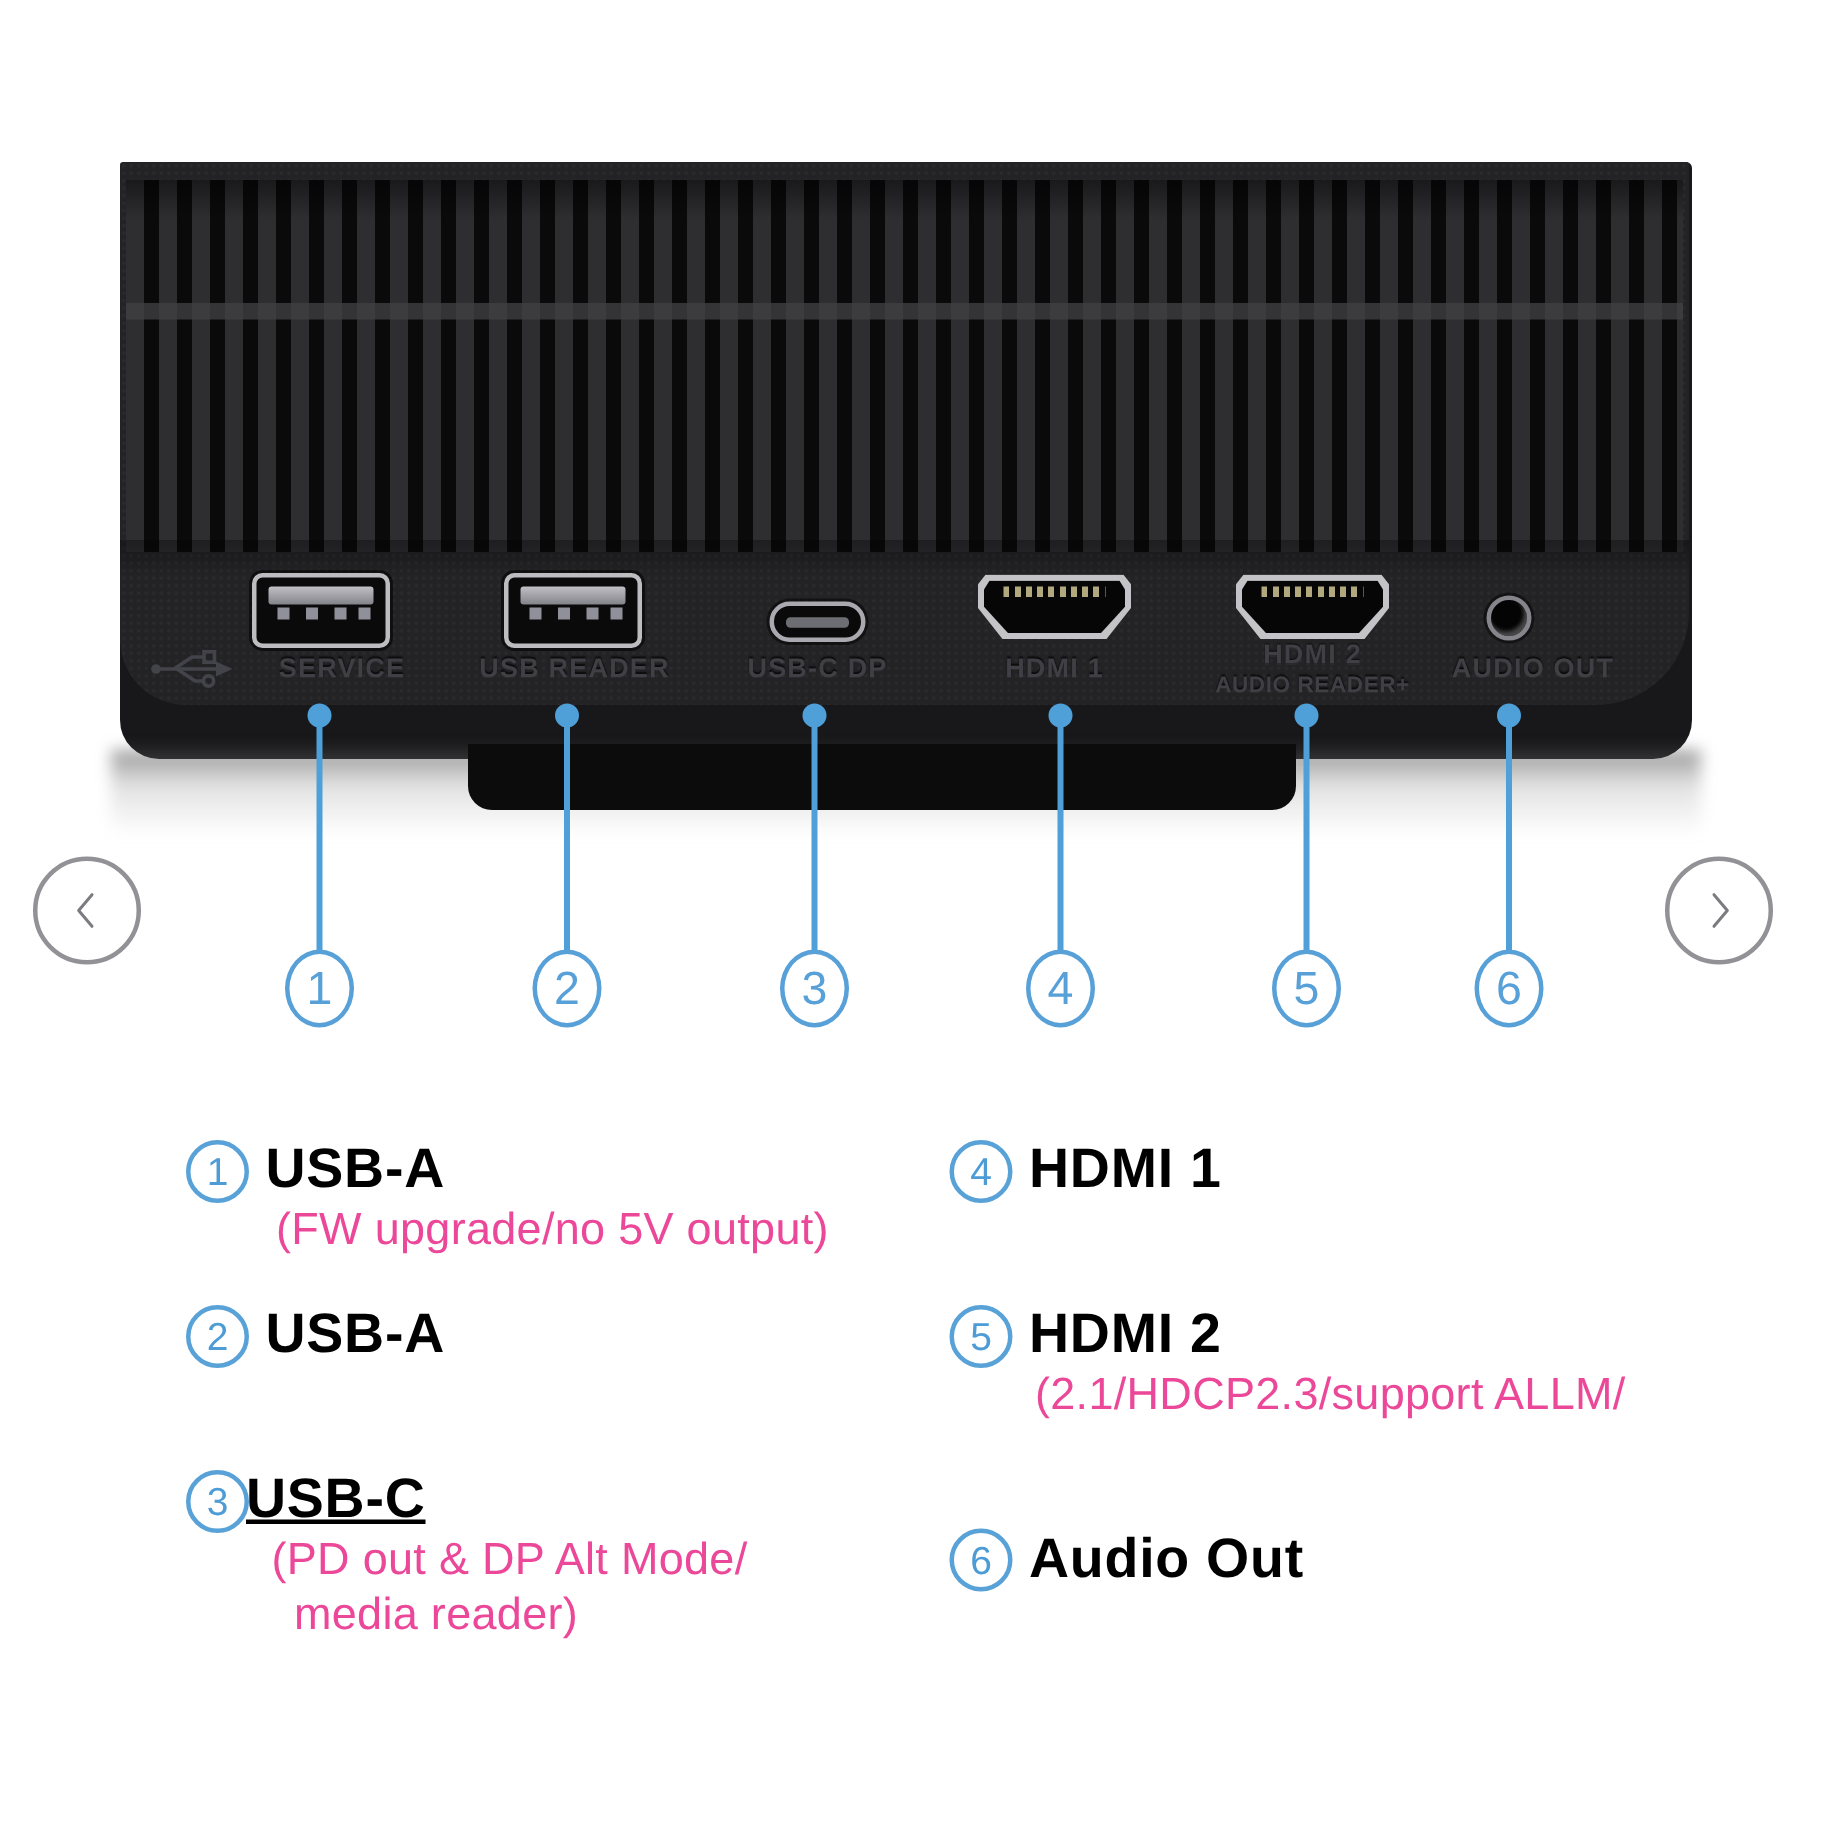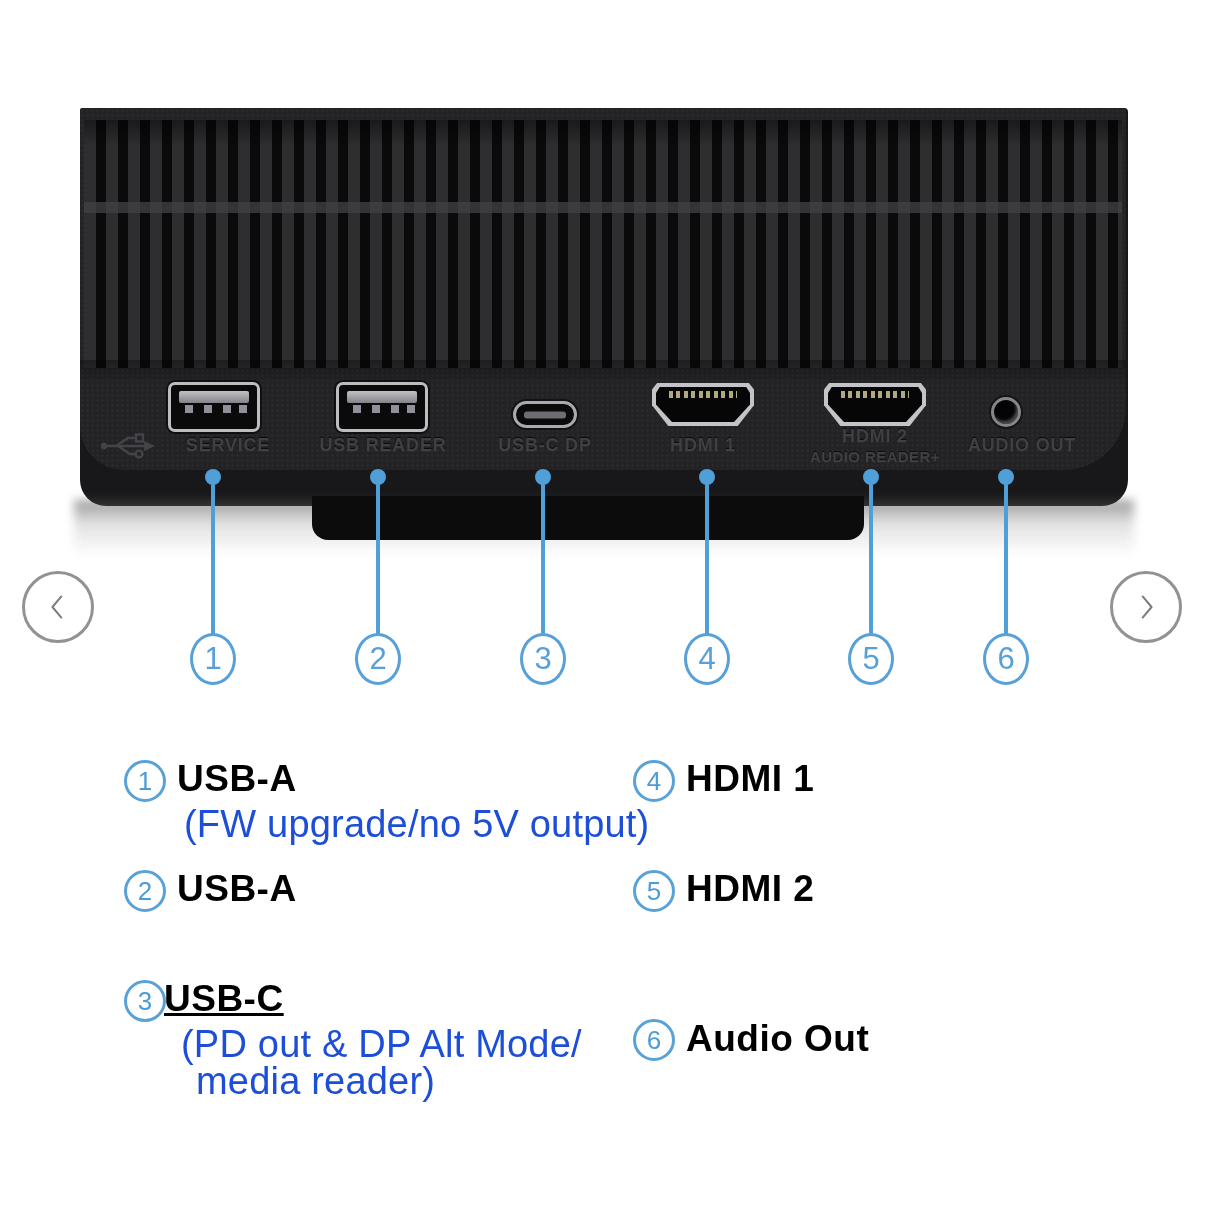--- a/index.html
+++ b/index.html
@@ -112,21 +112,21 @@
   .legend-num{
     position:absolute; width:42px; height:42px; border-radius:50%;
     border:3.5px solid #59a2d8; color:#4d9cd6; background:#ffffff;
     font-size:26px; display:flex; align-items:center; justify-content:center;
   }
   .legend-title{
     position:absolute; font-size:37px; font-weight:bold; color:#000000;
     letter-spacing:0.5px; white-space:nowrap;
   }
   .legend-desc{
-    position:absolute; font-size:38px; color:#1d4ed8; letter-spacing:0.2px;
+    position:absolute; font-size:30px; color:#ec4899; letter-spacing:0.2px;
     white-space:nowrap;
   }
 </style>
 </head>
 <body>
 
 <div class="stage">
 
   <div class="device-chassis"></div>
 
@@ -228,17 +228,18 @@
   <div class="legend-num" style="left:124px; top:980px;">3</div>
   <div class="legend-title" style="left:164px; top:978px;text-decoration:underline;">USB-C</div>
   <div class="legend-desc" style="left:181px; top:1023px;">(PD out &amp; DP Alt Mode/</div>
   <div class="legend-desc" style="left:196px; top:1060px;">media reader)</div>
 
   <div class="legend-num" style="left:633px; top:760px;">4</div>
   <div class="legend-title" style="left:686px; top:758px;">HDMI 1</div>
 
   <div class="legend-num" style="left:633px; top:870px;">5</div>
   <div class="legend-title" style="left:686px; top:868px;">HDMI 2</div>
+  <div class="legend-desc" style="left:690px; top:913px;">(2.1/HDCP2.3/support ALLM/</div>
 
   <div class="legend-num" style="left:633px; top:1019px;">6</div>
   <div class="legend-title" style="left:686px; top:1018px;">Audio Out</div>
 
 </div>
 
 </body></html>

